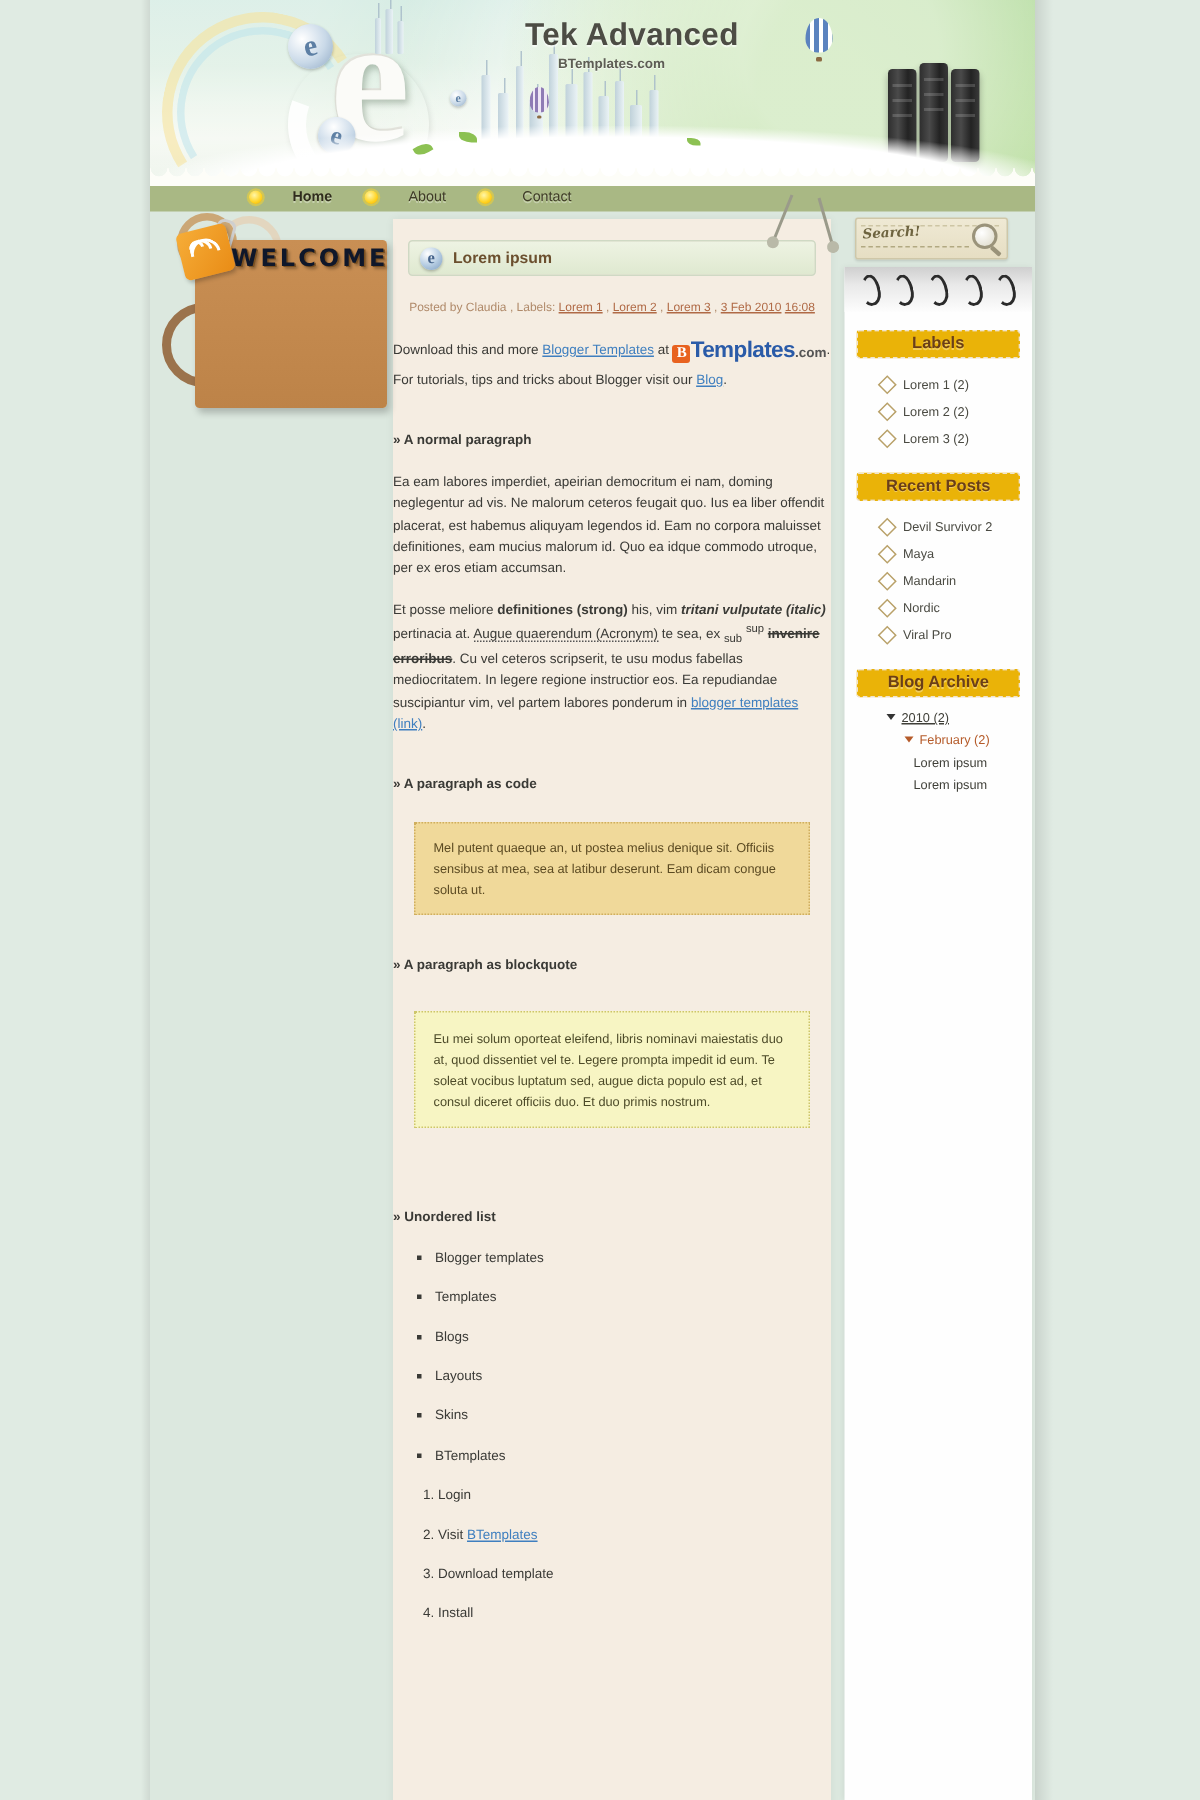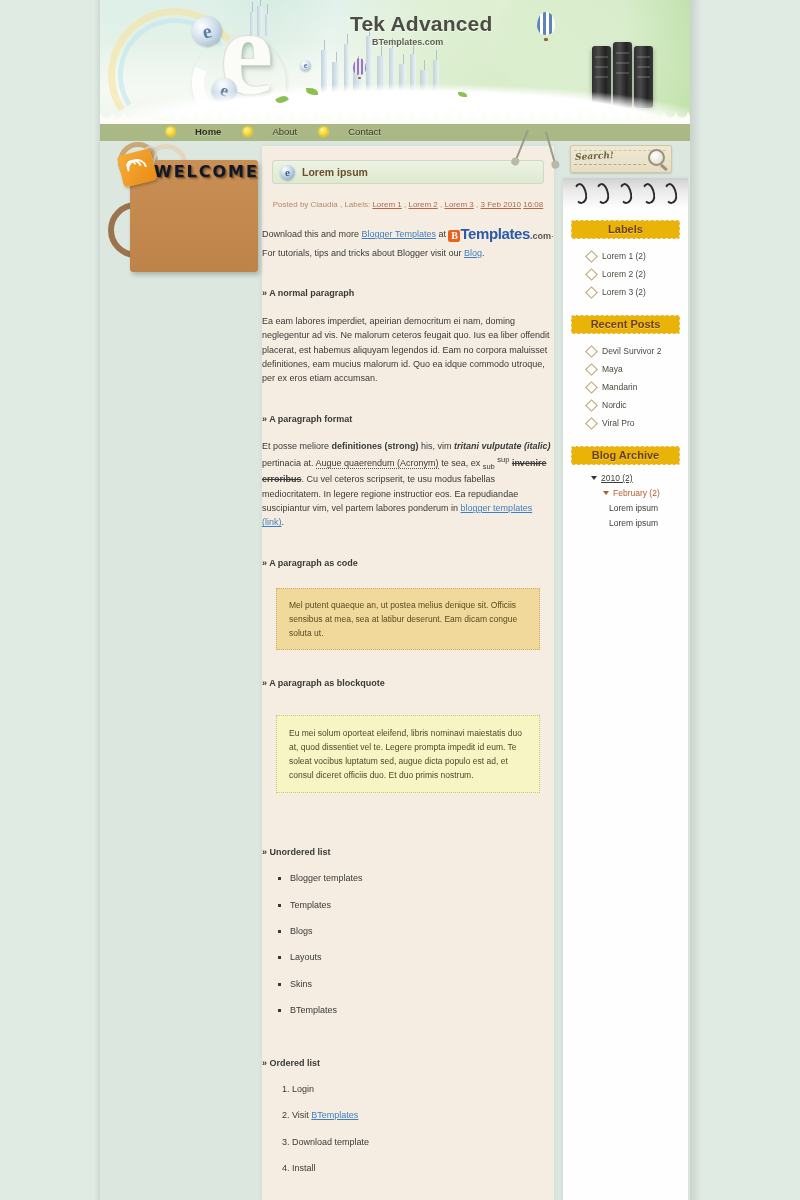--- a/index.html
+++ b/index.html
@@ -309,21 +309,20 @@
     <div class="post-body">
       <p><span>Download this and more </span><a href="#">Blogger Templates</a><span> at </span><span class="btmpl">
             <span class="b">B</span>
             <span class="t">Templates</span>
             <span class="c">.com</span>
           </span><span>. For tutorials, tips and tricks about Blogger visit our </span><a href="#">Blog</a><span>.</span></p>
 
       <div class="sec-head">» A normal paragraph</div>
       <p>Ea eam labores imperdiet, apeirian democritum ei nam, doming neglegentur ad vis. Ne malorum ceteros feugait quo. Ius ea liber offendit placerat, est habemus aliquyam legendos id. Eam no corpora maluisset definitiones, eam mucius malorum id. Quo ea idque commodo utroque, per ex eros etiam accumsan.</p>
 
-      <div class="sec-head">» A paragraph format</div>
       <p><span>Et posse meliore </span><strong>definitiones (strong)</strong><span> his, vim </span><strong><em>tritani vulputate (italic)</em></strong><span> pertinacia at. </span><span style="border-bottom:1px dotted #555">Augue quaerendum (Acronym)</span><span> te sea, ex </span><sub>sub</sub><span> </span><sup>sup</sup> <s><strong>invenire erroribus</strong></s><span>. Cu vel ceteros scripserit, te usu modus fabellas mediocritatem. In legere regione instructior eos. Ea repudiandae suscipiantur vim, vel partem labores ponderum in </span><a href="#">blogger templates (link)</a><span>.</span></p>
 
       <div class="sec-head">» A paragraph as code</div>
     </div>
     <div class="codebox">Mel putent quaeque an, ut postea melius denique sit. Officiis sensibus at mea, sea at latibur deserunt. Eam dicam congue soluta ut.</div>
 
     <div class="post-body">
       <div class="sec-head">» A paragraph as blockquote</div>
     </div>
     <div class="quotebox">Eu mei solum oporteat eleifend, libris nominavi maiestatis duo at, quod dissentiet vel te. Legere prompta impedit id eum. Te soleat vocibus luptatum sed, augue dicta populo est ad, et consul diceret officiis duo. Et duo primis nostrum.</div>
@@ -332,21 +331,20 @@
       <div class="sec-head" style="margin-top:52px">» Unordered list</div>
       <ul class="post-ul">
         <li>Blogger templates</li>
         <li>Templates</li>
         <li>Blogs</li>
         <li>Layouts</li>
         <li>Skins</li>
         <li>BTemplates</li>
       </ul>
 
-      <div class="sec-head" style="margin-top:38px">» Ordered list</div>
       <ol class="post-ol">
         <li>Login</li>
         <li><span>Visit </span><a href="#">BTemplates</a></li>
         <li>Download template</li>
         <li>Install</li>
 
       </ol>
 
     </div>
   </div>

